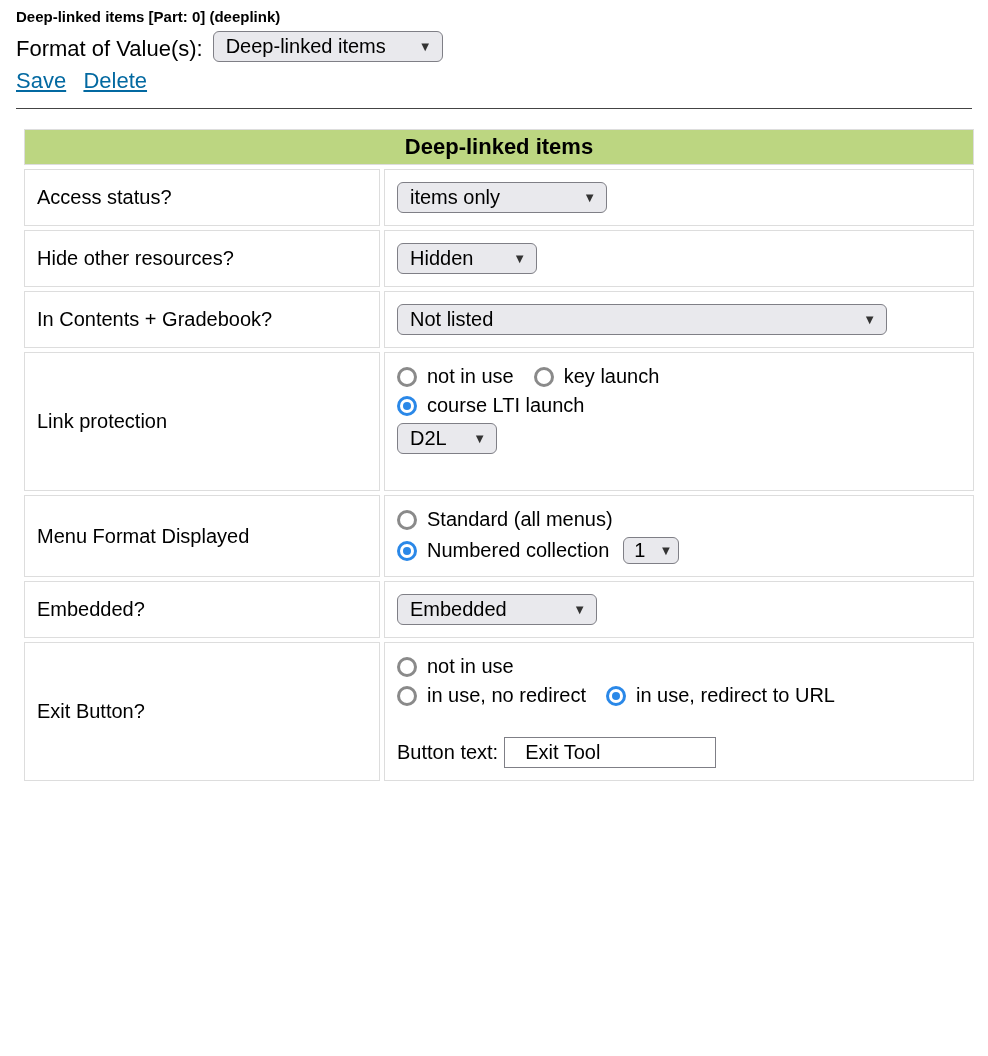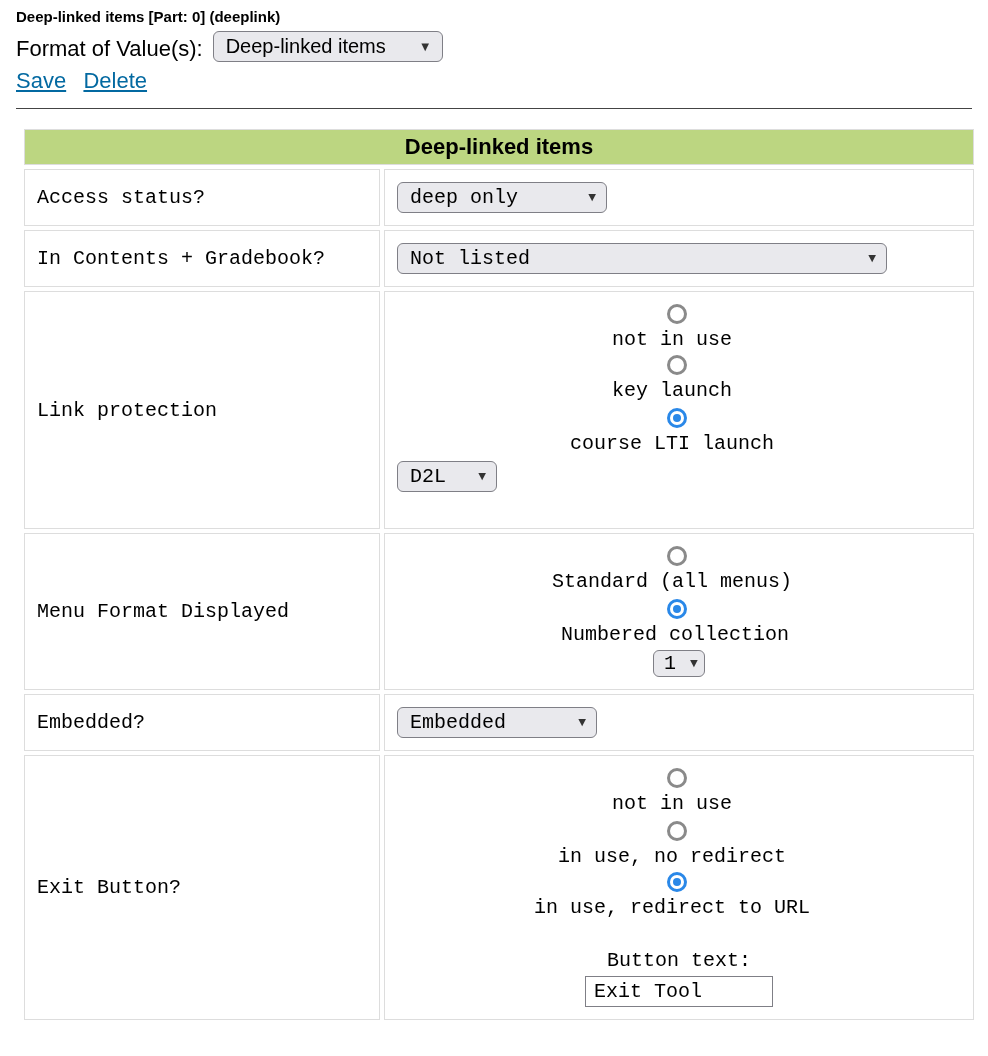--- a/index.html
+++ b/index.html
@@ -55,21 +55,20 @@
     font-size: 22px;
     text-align: center;
     padding: 4px 0;
     border: 1px solid #ddd;
   }
   table.settings td {
     border: 1px solid #ddd;
     padding: 12px 12px;
     font-size: 20px;
     vertical-align: middle;
-    font-family: Liberation Mono, monospace;
   }
   table.settings td.lbl {
     width: 330px;
   }
 
   
   .sel {
     display: inline-flex;
     align-items: center;
     justify-content: space-between;
@@ -87,21 +86,20 @@
     color: #333;
   }
 
   
   .radio-line {
     display: flex;
     flex-wrap: wrap;
     align-items: center;
     gap: 4px 6px;
     margin-bottom: 6px;
-    flex-direction: column;
   }
   .radio {
     display: inline-block;
     width: 20px;
     height: 20px;
     border: 3px solid #8a8a8a;
     border-radius: 50%;
     box-sizing: border-box;
     position: relative;
     vertical-align: middle;
@@ -120,21 +118,21 @@
   }
   .rlabel {
     display: inline;
     font-size: 20px;
     margin-right: 14px;
   }
 
   .textfield {
     display: inline-block;
     border: 1px solid #7f7f86;
-    padding: 3px 8px;
+    padding: 3px 20px;
     font-size: 20px;
     min-width: 170px;
     background: #fff;
   }
   .btnrow-gap { height: 24px; }
   .linkprot-pad { padding-bottom: 36px !important; }
 </style>
 </head>
 <body>
 
@@ -159,26 +157,35 @@
   <table class="settings">
     <tbody>
         <tr>
       <th colspan="2">Deep-linked items</th>
     </tr>
 
     <tr>
       <td class="lbl">Access status?</td>
       <td>
         <span class="sel" style="min-width:210px">
-          <span>deep only</span>
-          <span class="chev">▼</span>
-        </span>
-      </td>
-    </tr>
-
+          <span>items only</span>
+          <span class="chev">▼</span>
+        </span>
+      </td>
+    </tr>
+
+    <tr>
+      <td class="lbl">Hide other resources?</td>
+      <td>
+        <span class="sel" style="min-width:140px">
+          <span>Hidden</span>
+          <span class="chev">▼</span>
+        </span>
+      </td>
+    </tr>
 
     <tr>
       <td class="lbl">In Contents + Gradebook?</td>
       <td>
         <span class="sel" style="min-width:490px">
           <span>Not listed</span>
           <span class="chev">▼</span>
         </span>
       </td>
     </tr>

